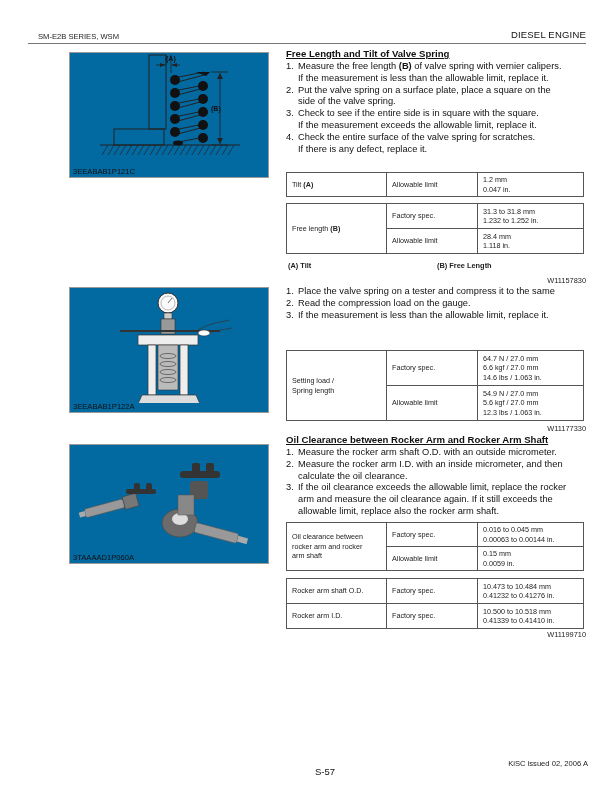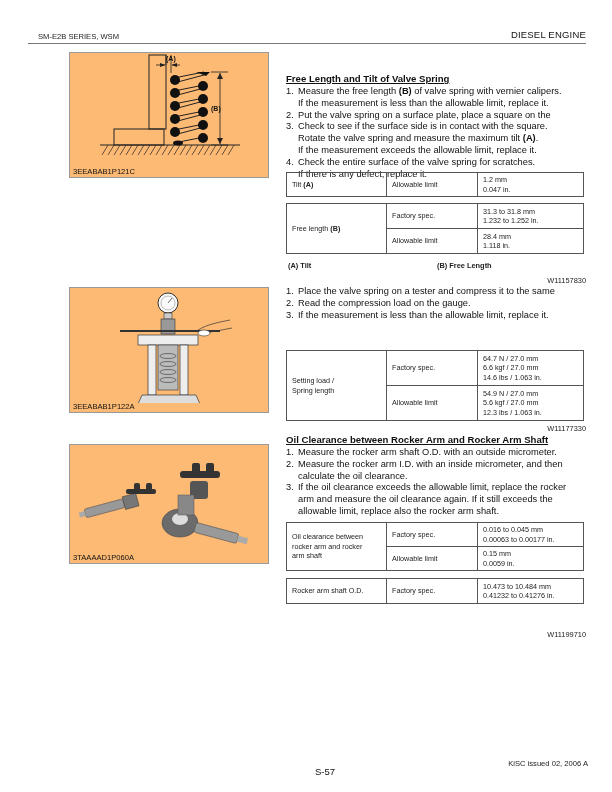--- a/index.html
+++ b/index.html
@@ -7,21 +7,21 @@
     body { position: relative; font-family: "Liberation Sans", sans-serif; color: #111; }
 
     .header {
       position: absolute; left: 28px; top: 24px; width: 558px; height: 20px;
       border-bottom: 1px solid #777;
     }
     .header .left { position: absolute; left: 1px; top: 8px; font-size: 7.6px; color: #222; padding-left: 9px; }
     .header .right { position: absolute; right: 0; top: 5px; font-size: 9.5px; color: #111; letter-spacing: 0.2px; }
 
     .figure {
-      position: absolute; left: 69px; border: 1px solid #999; background: #fdba74;
+      position: absolute; left: 69px; border: 1px solid #999; background: #0369a1;
     }
     .figure .caption {
       position: absolute; left: 3px; bottom: 1px; font-size: 7.6px; color: #111;
     }
     .figure svg { position: absolute; left: 0; top: 0; }
 
     .section { position: absolute; left: 286px; width: 300px; }
     .section h2 {
       font-size: 9.6px; font-weight: bold; text-decoration: underline;
       margin-bottom: 2px; color: #111;
@@ -181,36 +181,36 @@
     <ellipse cx="110" cy="74" rx="8" ry="6" fill="#ddd"></ellipse>
     <g transform="rotate(15 150 90)">
       <rect x="124" y="84" width="44" height="10" rx="2" fill="#999" stroke="#555" stroke-width="0.6"></rect>
       <rect x="168" y="86" width="10" height="6" fill="#aaa"></rect>
     </g>
     <rect x="108" y="50" width="16" height="20" fill="#888" stroke="#555" stroke-width="0.5"></rect>
   </svg>
   <span class="caption">3TAAAAD1P060A</span>
 </div>
 
-<div class="section" style="top:48px;margin-top:25px;">
+<div class="section" style="top:48px;">
   <h2>Free Length and Tilt of Valve Spring</h2>
   <ol class="steps">
     <li>
       <span class="num">1.</span>
       <span class="line">Measure the free length <b>(B)</b> of valve spring with vernier calipers.</span>
       <span class="line">If the measurement is less than the allowable limit, replace it.</span>
     </li>
     <li>
       <span class="num">2.</span>
       <span class="line">Put the valve spring on a surface plate, place a square on the</span>
+      <span class="line">side of the valve spring.</span>
     </li>
     <li>
       <span class="num">3.</span>
-      <span class="line">Check to see if the surface side is in contact with the square.</span>
-      <span class="line">Rotate the valve spring and measure the maximum tilt <b>(A)</b>.</span>
+      <span class="line">Check to see if the entire side is in square with the square.</span>
       <span class="line">If the measurement exceeds the allowable limit, replace it.</span>
     </li>
     <li>
       <span class="num">4.</span>
       <span class="line">Check the entire surface of the valve spring for scratches.</span>
       <span class="line">If there is any defect, replace it.</span>
     </li>
   </ol>
 </div>
 
@@ -320,21 +320,21 @@
   <tbody>
       <tr style="height:24px;">
     <td rowspan="2" style="width:100px;">
       <span style="display:block">Oil clearance between</span>
       <span style="display:block">rocker arm and rocker</span>
       <span style="display:block">arm shaft</span>
     </td>
     <td style="width:91px;">Factory spec.</td>
     <td class="vals">
       <span>0.016 to 0.045 mm</span>
-      <span>0.00063 to 0.00177 in.</span>
+      <span>0.00063 to 0.00144 in.</span>
     </td>
   </tr>
   <tr style="height:24px;">
     <td class="inner-sep">Allowable limit</td>
     <td class="vals inner-sep">
       <span>0.15 mm</span>
       <span>0.0059 in.</span>
     </td>
   </tr>
 </tbody>
@@ -343,19 +343,27 @@
 <table class="spec" style="left:286px; top:578px; width:298px;">
   <tbody>
       <tr style="height:25px;">
     <td style="width:100px;">Rocker arm shaft O.D.</td>
     <td style="width:91px;">Factory spec.</td>
     <td class="vals">
       <span>10.473 to 10.484 mm</span>
       <span>0.41232 to 0.41276 in.</span>
     </td>
   </tr>
+  <tr style="height:25px;">
+    <td>Rocker arm I.D.</td>
+    <td>Factory spec.</td>
+    <td class="vals">
+      <span>10.500 to 10.518 mm</span>
+      <span>0.41339 to 0.41410 in.</span>
+    </td>
+  </tr>
 </tbody>
   </table>
 
 <span class="code" style="right:26px; top:630px;">W11199710</span>
 
 <span class="footer-issued">KiSC issued 02, 2006 A</span>
 <span class="footer-page">S-57</span>
 
 </body></html>

